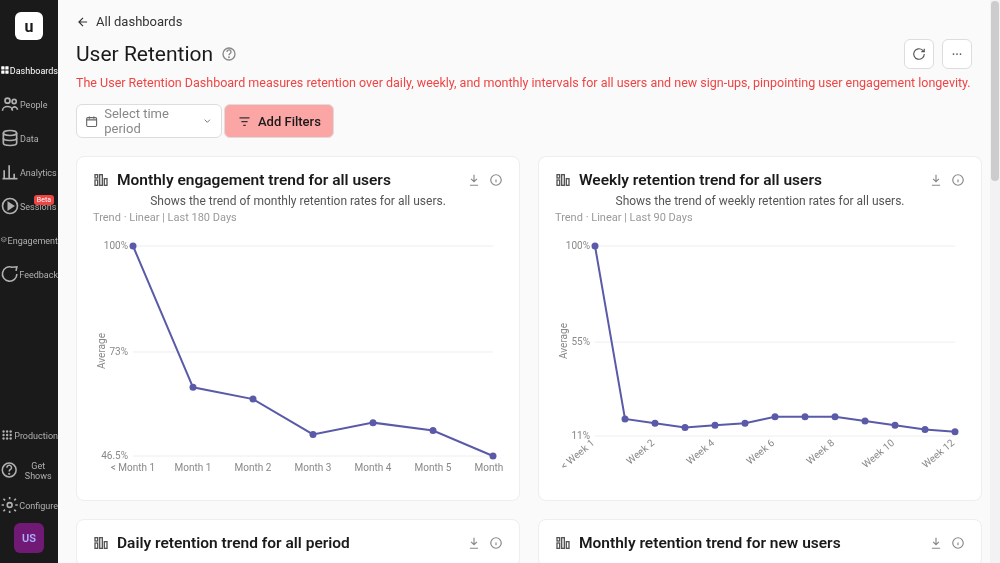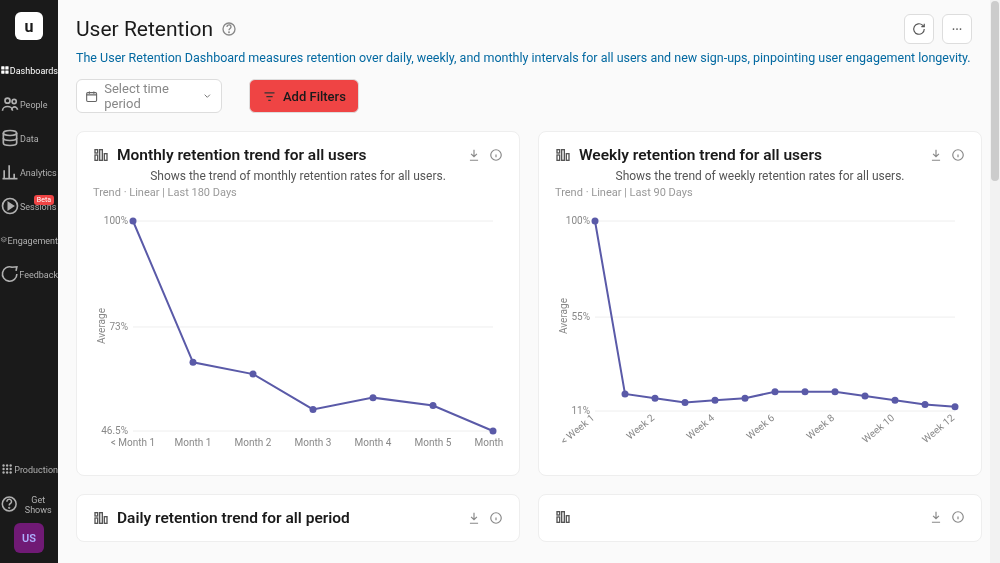--- a/index.html
+++ b/index.html
@@ -12,25 +12,25 @@
 .nav-item.active .icon, .nav-item.active .label { color: #fff; }
 .nav-spacer { flex: 1; }
 .beta-badge { background: #ef4444; color: #fff; font-size: 7px; padding: 1px 3px; border-radius: 3px; position: absolute; top: 5px; right: 4px; }
 .region-btn { width: 30px; height: 30px; background: #701a75; border-radius: 6px; display: flex; align-items: center; justify-content: center; font-size: 11px; font-weight: 600; color: #aeb0ff; margin-bottom: 10px; }
 .main { flex: 1; overflow-y: auto; padding: 14px 18px 0; background: #fafafa; }
 .back-link { display: flex; align-items: center; gap: 6px; font-size: 13px; color: #333; cursor: pointer; margin-bottom: 10px; }
 .header-row { display: flex; align-items: center; }
 .page-title { font-size: 21px; font-weight: 400; margin-right: 8px; }
 .hdr-actions { margin-left: auto; display: flex; gap: 8px; }
 .icon-btn { width: 30px; height: 30px; border: 1px solid #ddd; border-radius: 6px; background: #fff; display: flex; align-items: center; justify-content: center; cursor: pointer; color: #555; }
-.desc { font-size: 12.5px; color: #0369a1; margin-top: 6px; margin-bottom: 14px; }
-.filters-row { display: flex; gap: 27px; margin-bottom: 18px; }
+.desc { font-size: 12.5px; color: #ef4444; margin-top: 6px; margin-bottom: 14px; }
+.filters-row { display: flex; gap: 2px; margin-bottom: 18px; }
 .select-time { width: 146px; height: 34px; border: 1px solid #ddd; border-radius: 6px; background: #fff; display: flex; align-items: center; padding: 0 8px; gap: 6px; cursor: pointer; color: #888; font-size: 13px; }
 .select-time .chev { margin-left: auto; }
-.add-filters { height: 34px; border: 1px solid #ddd; border-radius: 6px; background: #ef4444; display: flex; align-items: center; padding: 0 12px; gap: 6px; font-size: 13px; font-weight: 500; cursor: pointer; }
+.add-filters { height: 34px; border: 1px solid #ddd; border-radius: 6px; background: #fca5a5; display: flex; align-items: center; padding: 0 12px; gap: 6px; font-size: 13px; font-weight: 500; cursor: pointer; }
 .grid { display: grid; grid-template-columns: 1fr 1fr; gap: 18px; }
 .card { background: #fff; border: 1px solid #eee; border-radius: 8px; padding: 14px 16px; }
 .card-hdr { display: flex; align-items: center; gap: 8px; }
 .card-title { font-size: 15.5px; font-weight: 600; }
 .card-actions { margin-left: auto; display: flex; gap: 8px; color: #888; }
 .card-sub { font-size: 12px; color: #555; margin-top: 5px; text-align: center; }
 .card-meta { font-size: 11px; color: #999; margin-top: 3px; }
 .chart { margin-top: 12px; position: relative; }
 .chart svg { display: block; }
 .axis-label { font-size: 10px; fill: #888; }
@@ -115,24 +115,37 @@
     <span class="label">Production</span>
   </div>
   <div class="nav-item">
     <svg class="icon" viewBox="0 0 24 24" fill="none" stroke="currentColor" stroke-width="2">
         <circle cx="12" cy="12" r="9"></circle>
         <path d="M9 9a3 3 0 115 2c-1 1-2 1-2 3"></path>
         <circle cx="12" cy="17" r="0.5" fill="currentColor"></circle>
       </svg>
     <span class="label">Get Shows</span>
   </div>
+  <div class="nav-item">
+    <svg class="icon" viewBox="0 0 24 24" fill="none" stroke="currentColor" stroke-width="2">
+        <circle cx="12" cy="12" r="3"></circle>
+        <path d="M12 2v3M12 19v3M4.2 4.2l2.1 2.1M17.7 17.7l2.1 2.1M2 12h3M19 12h3M4.2 19.8l2.1-2.1M17.7 6.3l2.1-2.1"></path>
+      </svg>
+    <span class="label">Configure</span>
+  </div>
   <div class="region-btn">US</div>
 </div>
 
 <div class="main">
+  <div class="back-link">
+    <svg width="14" height="14" viewBox="0 0 24 24" fill="none" stroke="currentColor" stroke-width="2">
+        <path d="M19 12H5M12 19l-7-7 7-7"></path>
+      </svg>
+    <span>All dashboards</span>
+  </div>
   <div class="header-row">
     <h1 class="page-title">User Retention</h1>
     <svg width="16" height="16" viewBox="0 0 24 24" fill="none" stroke="#888" stroke-width="2">
         <circle cx="12" cy="12" r="9"></circle>
         <path d="M9 9a3 3 0 115 2c-1 1-2 1-2 3"></path>
         <circle cx="12" cy="17" r="0.5" fill="#888"></circle>
       </svg>
     <div class="hdr-actions">
       <div class="icon-btn">
           <svg width="14" height="14" viewBox="0 0 24 24" fill="none" stroke="currentColor" stroke-width="2">
@@ -171,21 +184,21 @@
 
   <div class="grid">
     <div class="card">
       <div class="card-hdr">
         <svg width="16" height="16" viewBox="0 0 24 24" fill="none" stroke="#555" stroke-width="2">
             <rect x="3" y="4" width="4" height="5"></rect>
             <rect x="3" y="12" width="4" height="8"></rect>
             <rect x="10" y="4" width="4" height="16"></rect>
             <rect x="17" y="10" width="4" height="10"></rect>
           </svg>
-        <span class="card-title">Monthly retention trend for all users</span>
+        <span class="card-title">Monthly engagement trend for all users</span>
         <div class="card-actions">
           <svg width="14" height="14" viewBox="0 0 24 24" fill="none" stroke="currentColor" stroke-width="2">
               <path d="M12 3v12M7 10l5 5 5-5M5 21h14"></path>
             </svg>
           <svg width="14" height="14" viewBox="0 0 24 24" fill="none" stroke="currentColor" stroke-width="2">
               <circle cx="12" cy="12" r="9"></circle>
               <path d="M12 8v.01M12 11v5"></path>
             </svg>
         </div>
       </div>
@@ -296,20 +309,21 @@
     </div>
 
     <div class="card">
       <div class="card-hdr">
         <svg width="16" height="16" viewBox="0 0 24 24" fill="none" stroke="#555" stroke-width="2">
             <rect x="3" y="4" width="4" height="5"></rect>
             <rect x="3" y="12" width="4" height="8"></rect>
             <rect x="10" y="4" width="4" height="16"></rect>
             <rect x="17" y="10" width="4" height="10"></rect>
           </svg>
+        <span class="card-title">Monthly retention trend for new users</span>
         <div class="card-actions">
           <svg width="14" height="14" viewBox="0 0 24 24" fill="none" stroke="currentColor" stroke-width="2">
               <path d="M12 3v12M7 10l5 5 5-5M5 21h14"></path>
             </svg>
           <svg width="14" height="14" viewBox="0 0 24 24" fill="none" stroke="currentColor" stroke-width="2">
               <circle cx="12" cy="12" r="9"></circle>
               <path d="M12 8v.01M12 11v5"></path>
             </svg>
         </div>
       </div>

